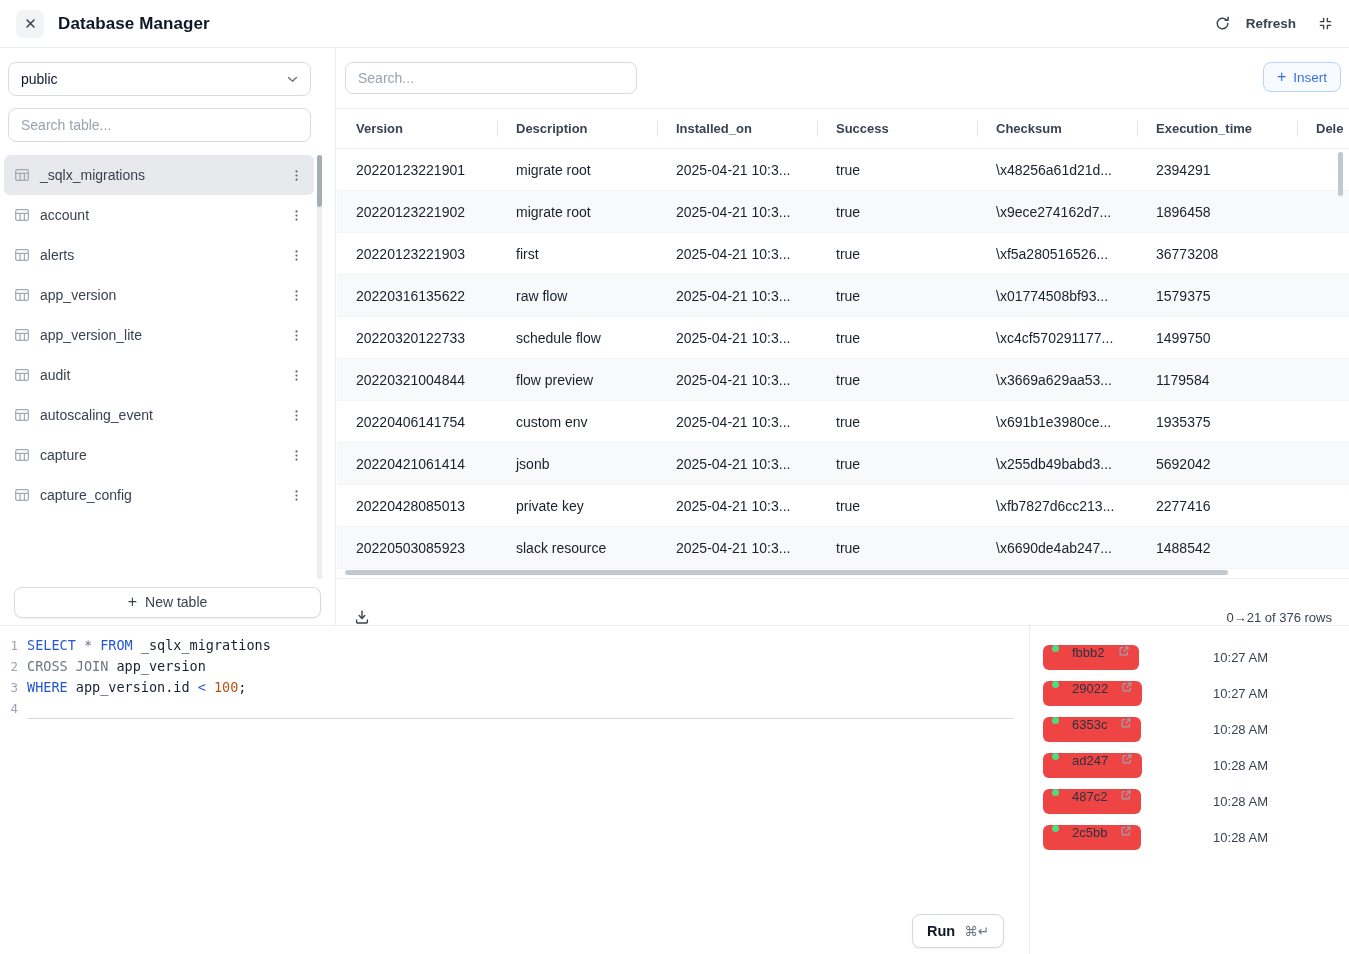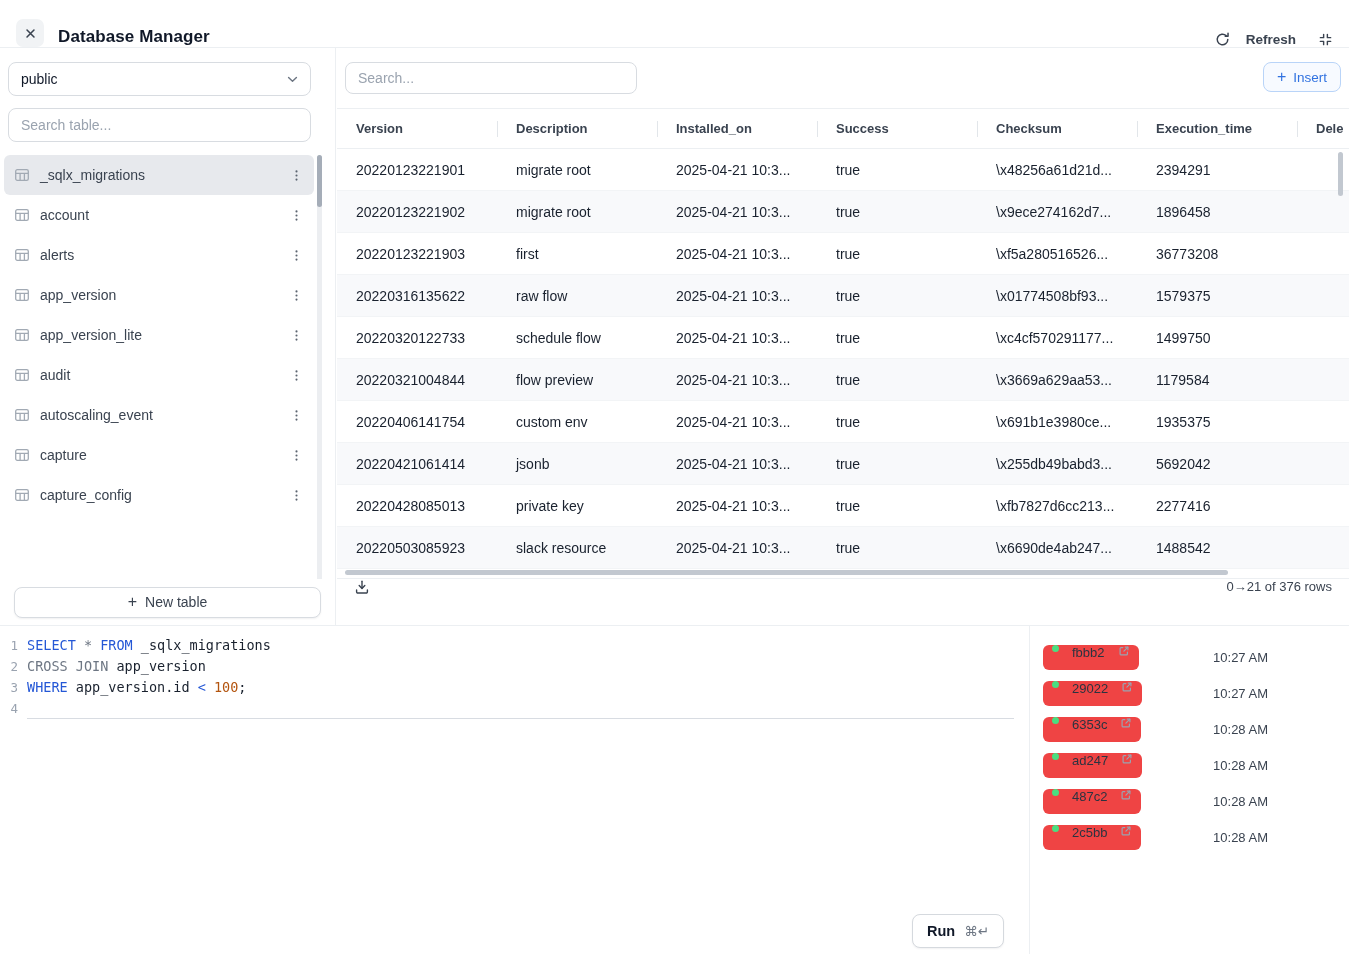--- a/index.html
+++ b/index.html
@@ -2,21 +2,21 @@
 <html><head>
 <meta charset="utf-8">
 <style>
   *{margin:0;padding:0;box-sizing:border-box}
   html,body{width:1349px;height:954px}
   body{font-family:"Liberation Sans",sans-serif;background:#fff;color:#19212e;overflow:hidden}
   button{font-family:"Liberation Sans",sans-serif}
   .app{position:relative;width:1349px;height:954px;background:#fff;overflow:hidden}
 
   
-  .topbar{position:absolute;top:0;left:0;right:0;height:48px;display:flex;align-items:flex-end;gap:14px;padding:0 16px;border-bottom:1px solid #eceff2;background:#fff;z-index:5}
+  .topbar{position:absolute;top:0;left:0;right:0;height:48px;display:flex;align-items:center;gap:14px;padding:0 16px;border-bottom:1px solid #eceff2;background:#fff;z-index:5}
   .icon-btn{display:flex;align-items:center;justify-content:center;border:none;background:transparent;cursor:pointer}
   .close-btn{width:28px;height:28px;border-radius:7px;background:#f1f3f5}
   .app-title{font-size:17px;font-weight:700;color:#101828;letter-spacing:.1px}
   .topbar-right{margin-left:auto;display:flex;align-items:center;gap:22px}
   .refresh-btn{display:flex;align-items:center;gap:16px;background:none;border:none;font-size:13.5px;font-weight:600;color:#3a4350;cursor:pointer}
 
   
   .sidebar{position:absolute;top:48px;left:0;width:336px;height:577px;border-right:1px solid #eceff2;background:#fff}
   .schema-select{position:absolute;top:14px;left:8px;width:303px;height:34px;border:1px solid #d8dce1;border-radius:8px;display:flex;align-items:center;justify-content:space-between;padding:0 12px;font-size:14px;color:#101828;cursor:pointer;background:#fff}
   .side-search{position:absolute;top:60px;left:8px;width:303px;height:33px;border:1px solid #d8dce1;border-radius:8px;padding:16px 12px;font-family:"Liberation Sans",sans-serif;font-size:14px;color:#101828;outline:none}
@@ -40,21 +40,21 @@
   table{border-collapse:collapse;table-layout:fixed;width:1120px}
   th,td{width:160px;text-align:left;padding:0 10px 0 19px;overflow:hidden;white-space:nowrap;text-overflow:ellipsis}
   thead tr{height:40px;border-top:1px solid #eceff2;border-bottom:1px solid #eceff2}
   th{font-size:13px;font-weight:700;color:#3a4350;position:relative}
   th+th::before{content:"";position:absolute;left:0;top:12px;height:16px;width:1px;background:#e2e6ea}
   tbody tr{height:42px;border-bottom:1px solid #f2f4f6;cursor:default}
   tbody tr:nth-child(even){background:#f8f9fb}
   td{font-size:14px;color:#19212e}
   .h-scroll{position:absolute;left:8px;bottom:3px;width:883px;height:5px;background:#c2c8d0;border-radius:3px;cursor:pointer}
   .v-scroll{position:absolute;right:6px;top:44px;width:5px;height:44px;background:#c2c8d0;border-radius:3px;cursor:pointer}
-  .table-footer{position:absolute;bottom:0;left:0;right:0;height:47px;border-top:1px solid #eceff2;display:flex;align-items:flex-start;padding:0 17px}
+  .table-footer{position:absolute;bottom:0;left:0;right:0;height:47px;border-top:1px solid #eceff2;display:flex;align-items:flex-end;padding:0 17px}
   .dl-btn{display:flex;align-items:center;justify-content:center;border:none;background:none;cursor:pointer}
   .rows-info{margin-left:auto;font-size:13px;color:#3a4350}
 
   
   .bottom{position:absolute;top:625px;left:0;width:1349px;height:329px;border-top:1px solid #eceff2;background:#fff}
   .editor{position:absolute;left:0;top:0;width:1030px;height:329px;border-right:1px solid #eceff2;padding-top:9px;font-family:"DejaVu Sans Mono",monospace;cursor:text}
   .code-line{display:flex;height:21px;line-height:21px}
   .line-num{width:27px;text-align:right;padding-right:9px;font-size:12.5px;color:#9aa3b0;flex:none;cursor:default}
   .code-area{flex:1;font-size:13.5px;white-space:pre;color:#19212e}
   .code-area.active{border-bottom:1px solid #d8dce2;margin-right:15px}

